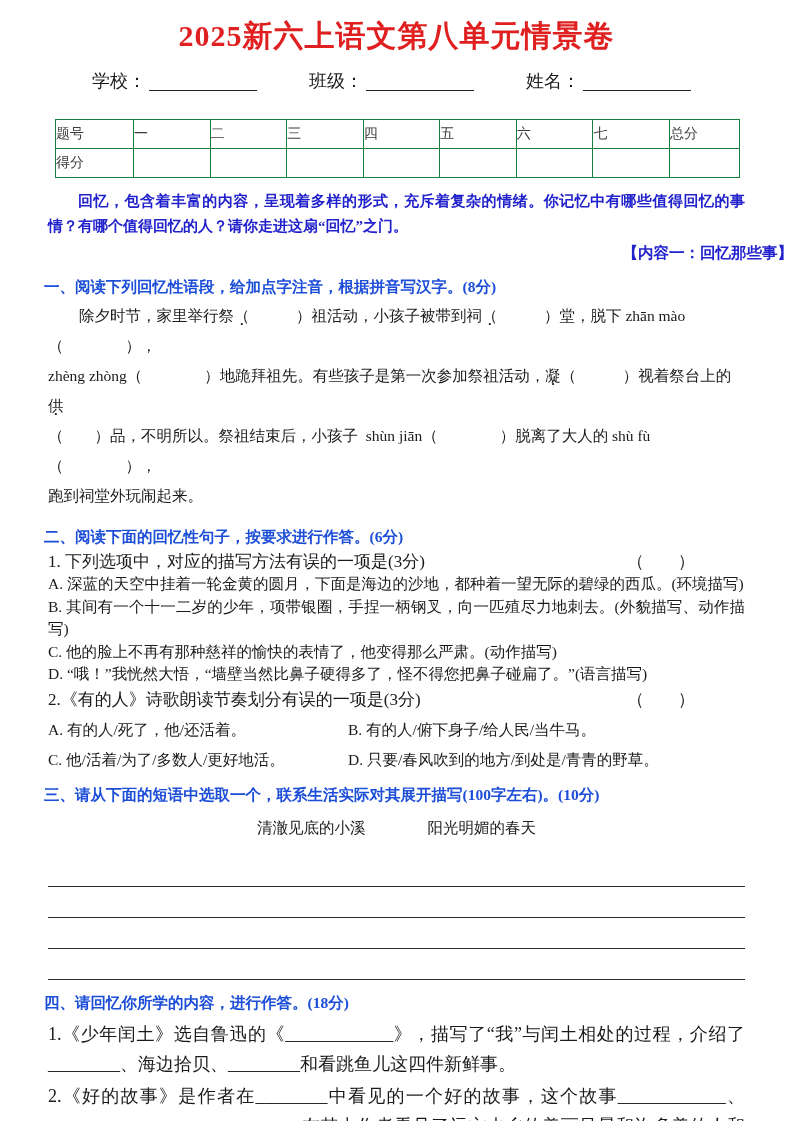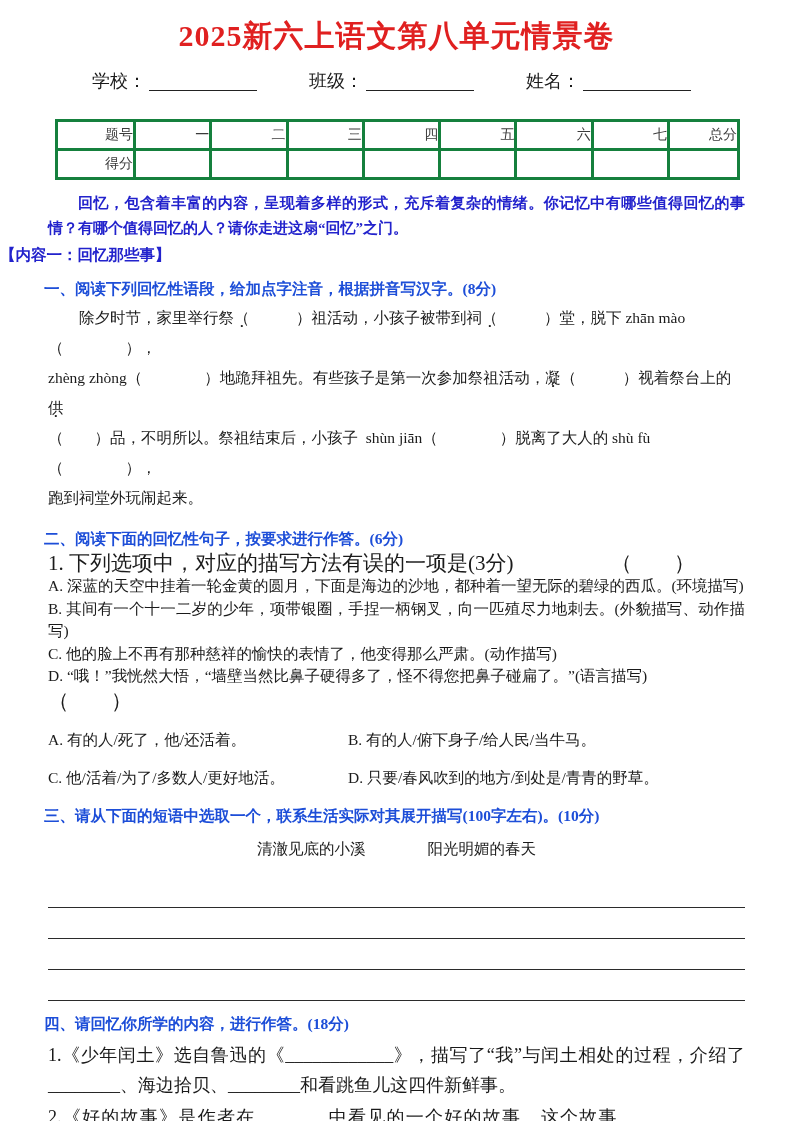--- a/index.html
+++ b/index.html
@@ -40,41 +40,41 @@
   }
 
   
   table.score {
     border-collapse:collapse;
     margin:26px 0 0 55px;
     table-layout:fixed;
     width:685px;
   }
   table.score td {
-    border:3px solid #15803d;
+    border:1px solid #15803d;
     height:29px;
-    text-align:right;
+    text-align:left;
     font-size:14px;
     color:#3a3a3a;
   }
   table.score td:first-child { width:78px; }
   table.score td:last-child  { width:70px; }
 
   
   .intro {
     margin:11px 48px 0 48px;
     color:#2222cc;
     font-weight:bold;
     font-size:15px;
     line-height:25px;
     text-indent:2em;
     text-align:justify;
   }
   .banner {
-    text-align:left;
+    text-align:right;
     color:#2222cc;
     font-weight:bold;
     font-size:15.5px;
     margin-top:4px;
   }
 
   
   .sec-heading {
     margin:13px 44px 0 44px;
     font-weight:bold;
@@ -90,24 +90,24 @@
   .em-dot::after {
     content:"•";
     position:absolute; left:50%; transform:translateX(-50%);
     bottom:-0.55em; font-size:9px; line-height:1; color:#111;
   }
 
   
   .qrow {
     display:flex; justify-content:space-between;
     margin:2px 98px 0 48px;
-    font-size:21px; line-height:23px;
+    font-size:17px; line-height:23px;
   }
   .option { margin:0 48px; font-size:15.5px; line-height:22.5px; text-align:justify; }
-  .opt2row { display:flex; margin:16px 48px; font-size:15.5px; line-height:22.5px; }
+  .opt2row { display:flex; margin:8px 48px; font-size:15.5px; line-height:22.5px; }
   .opt2row span:first-child { width:300px; flex:none; }
 
   
   .phrases {
     display:flex; justify-content:center; gap:62px;
     font-size:15.5px; margin-top:12px;
   }
   .answer-lines { margin:17px 48px 0 48px; }
   .ans-line { height:31px; border-bottom:1.6px solid #2b2b2b; }
 
@@ -186,20 +186,21 @@
   <div class="qrow">
     <span>1. 下列选项中，对应的描写方法有误的一项是(3分)</span>
     <span>（　　）</span>
   </div>
   <div class="option">A. 深蓝的天空中挂着一轮金黄的圆月，下面是海边的沙地，都种着一望无际的碧绿的西瓜。(环境描写)</div>
   <div class="option">B. 其间有一个十一二岁的少年，项带银圈，手捏一柄钢叉，向一匹殖尽力地刺去。(外貌描写、动作描写)</div>
   <div class="option">C. 他的脸上不再有那种慈祥的愉快的表情了，他变得那么严肃。(动作描写)</div>
   <div class="option">D. “哦！”我恍然大悟，“墙壁当然比鼻子硬得多了，怪不得您把鼻子碰扁了。”(语言描写)</div>
 
   <div class="qrow">
+    <span>2.《有的人》诗歌朗读节奏划分有误的一项是(3分)</span>
     <span>（　　）</span>
   </div>
   <div class="opt2row">
     <span>A. 有的人/死了，他/还活着。</span>
     <span>B. 有的人/俯下身子/给人民/当牛马。</span>
   </div>
   <div class="opt2row">
     <span>C. 他/活着/为了/多数人/更好地活。</span>
     <span>D. 只要/春风吹到的地方/到处是/青青的野草。</span>
   </div>

